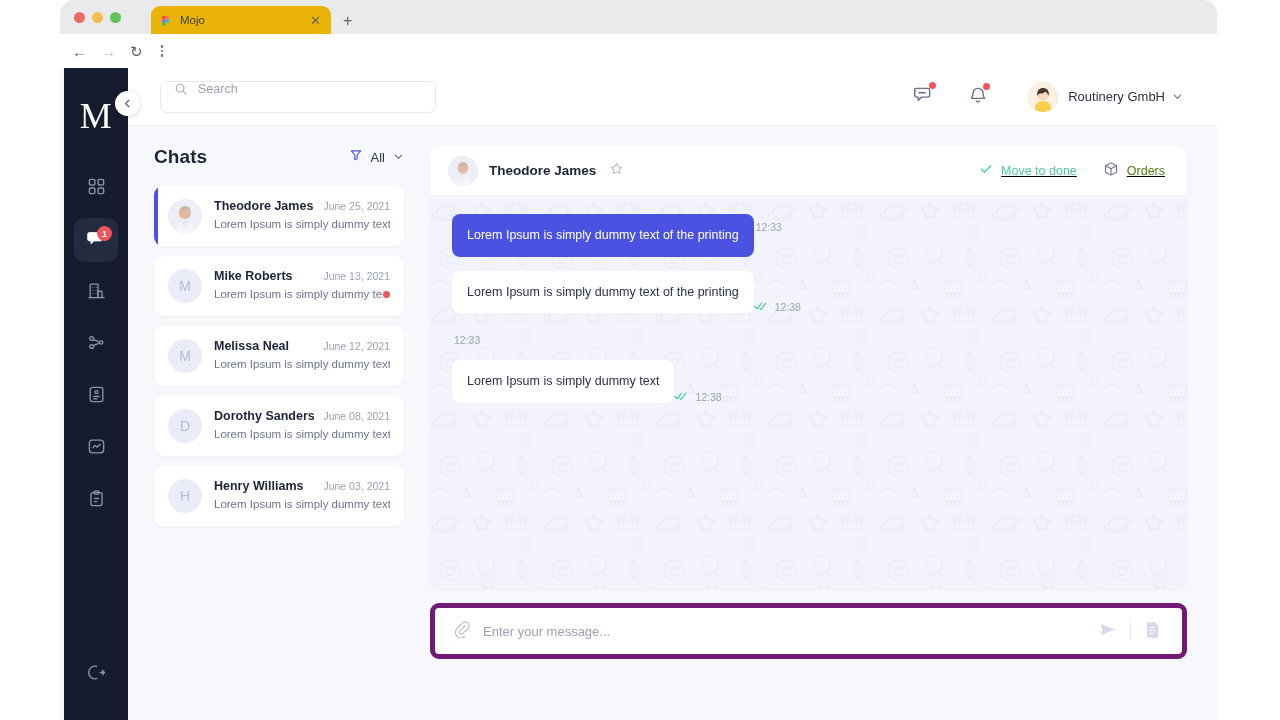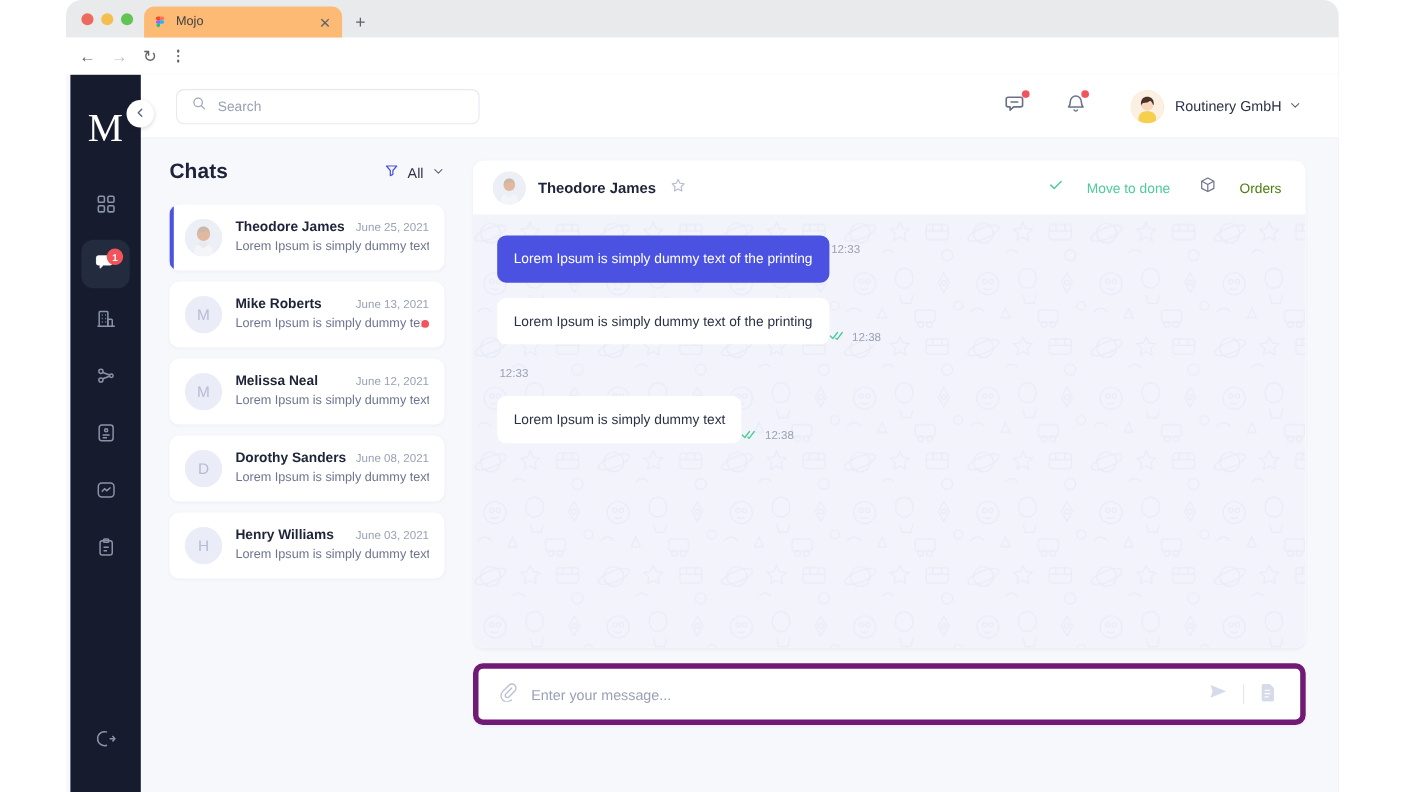--- a/index.html
+++ b/index.html
@@ -25,25 +25,26 @@
   }
   .traffic { display: flex; gap: 7px; align-items: center; height: 34px; padding-right: 10px; }
   .dot { width: 11px; height: 11px; border-radius: 50%; }
   .dot.red { background: #ed6a5f; }
   .dot.yellow { background: #f4bf50; }
   .dot.green { background: #61c454; }
 
   .tab {
     position: relative;
     height: 28px; width: 180px;
-    background: #fdba74;
+    background: #eab308;
     border-radius: 9px 9px 0 0;
     display: flex; align-items: center;
     padding: 0 8px;
     gap: 8px;
+    margin-left: 20px;
   }
   .tab-favicon { width: 13px; height: 13px; position: relative; flex: 0 0 auto; }
   .tab-title { font-size: 11.5px; color: #3c4043; flex: 1; white-space: nowrap; overflow: hidden; }
   .tab-close { font-size: 13px; color: #5f6368; line-height: 1; cursor: pointer; padding: 0 2px;}
   .newtab { font-size: 16px; color: #5f6368; margin-left: 12px; margin-bottom: 4px; cursor: pointer; }
 
   .toolbar {
     height: 34px; background: #fff;
     display: flex; align-items: center;
     padding: 0 12px; gap: 14px;
@@ -117,21 +118,21 @@
   .topbar {
     height: 58px; flex: 0 0 58px;
     background: #fff;
     display: flex; align-items: center;
     padding: 0 34px 0 32px;
     border-bottom: 1px solid #eef0f6;
   }
   .search {
     width: 276px; height: 32px;
     border: 1px solid #e7e9f2; border-radius: 7px;
-    display: flex; align-items: center; gap: 10px;
+    display: flex; align-items: flex-start; gap: 10px;
     padding: 0 13px;
     background: #fff;
   }
   .search-text { font-size: 12.5px; color: #9aa1b5; }
   .top-right { margin-left: auto; display: flex; align-items: center; gap: 34px; }
   .icon-btn { position: relative; cursor: pointer; display: flex; }
   .icon-dot {
     position: absolute; right: -2px; top: -2px;
     width: 7px; height: 7px; border-radius: 50%;
     background: #f2545b;
@@ -208,21 +209,21 @@
     border-bottom: 1px solid #f0f1f7;
   }
   .conv-avatar {
     width: 30px; height: 30px; border-radius: 50%;
     overflow: hidden; position: relative; flex: 0 0 auto;
     background: #e9ebf5;
   }
   .conv-name { font-size: 13.5px; font-weight: bold; color: #1d2338; margin-left: 11px; }
   .star { margin-left: 13px; cursor: pointer; display: flex; }
   .conv-actions { margin-left: auto; display: flex; align-items: center; gap: 26px; }
-  .act { display: flex; align-items: center; gap: 21px; cursor: pointer; }
+  .act { display: flex; align-items: center; gap: 8px; cursor: pointer; text-decoration: underline; }
   .act-label { font-size: 12.5px; }
   .act.done .act-label { color: #4ecb9a; }
   .act.orders .act-label { color: #4d7c0f; }
 
   .messages {
     flex: 1; min-height: 0;
     background: #f3f4fb;
     position: relative;
     padding: 18px 22px 12px 22px;
     overflow: hidden;

